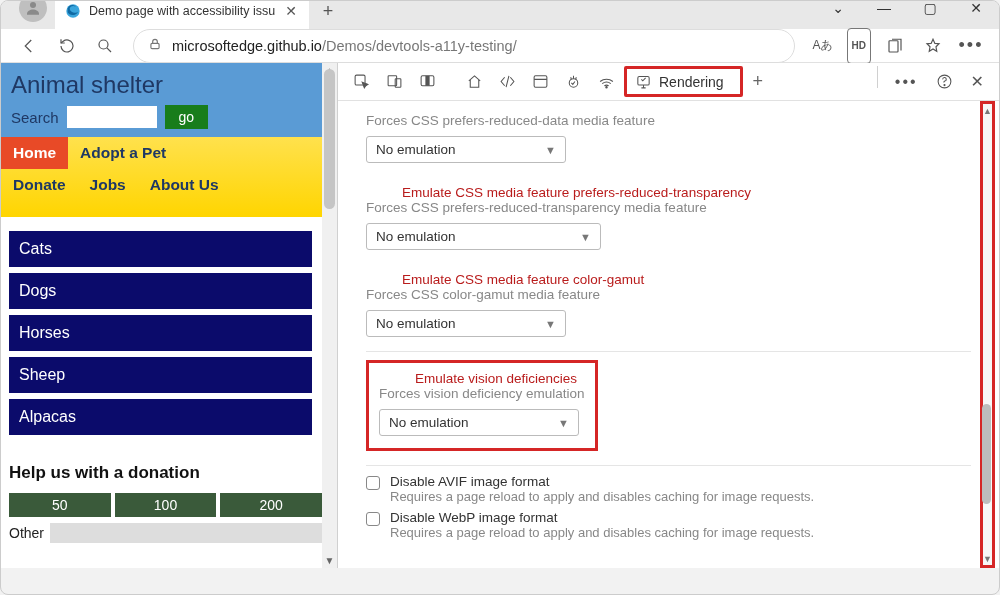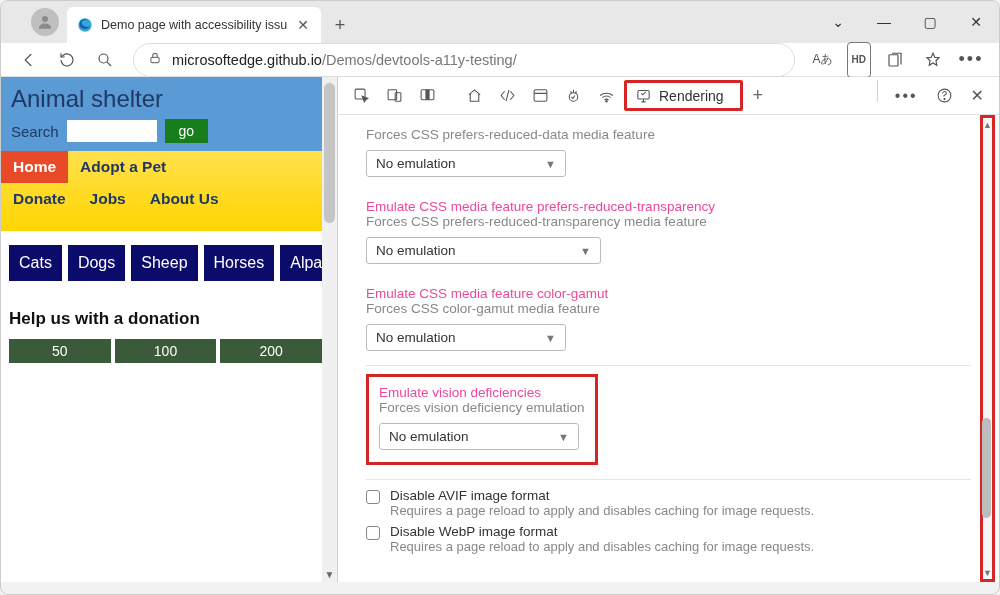--- a/index.html
+++ b/index.html
@@ -1,19 +1,19 @@
 <!DOCTYPE html>
 <html><head>
 <meta charset="utf-8">
 <style>
   * { box-sizing: border-box; margin: 0; padding: 0; font-family: "Segoe UI", Arial, sans-serif; }
   body { width: 1000px; height: 595px; background: #f2f2f2; border: 1px solid #ccc; border-radius: 8px; overflow: hidden; position: relative; }
   
   
-  .titlebar { height: 42px; background: #e8e8e8; display: flex; align-items: flex-end; padding-left: 24px; }
+  .titlebar { height: 28px; background: #e8e8e8; display: flex; align-items: flex-end; padding-left: 12px; }
   .profile-icon { width: 28px; height: 28px; border-radius: 50%; background: #bfbfbf; margin: 0 8px 7px 6px; display:flex; align-items:center; justify-content:center;}
   .profile-icon svg { width: 18px; height: 18px; fill: #8a8a8a; }
   .tab { background: #fff; height: 36px; border-radius: 6px 6px 0 0; display: flex; align-items: center; padding: 0 10px 0 10px; min-width: 250px; gap: 8px; }
   .tab-favicon { width: 16px; height: 16px; }
   .tab-title { flex: 1; font-size: 12.5px; color: #333; white-space: nowrap; overflow: hidden; }
   .tab-close { font-size: 14px; color: #555; cursor: pointer; padding: 0 2px; }
   .newtab { width: 30px; height: 30px; display: flex; align-items: center; justify-content: center; font-size: 18px; color: #555; margin-left: 4px; margin-bottom: 3px; cursor:pointer;}
   .win-controls { margin-left: auto; display: flex; align-items: center; height: 42px; }
   .win-controls div { width: 46px; height: 100%; display: flex; align-items: center; justify-content: center; font-size: 14px; color: #333; cursor:pointer; }
   .chev { font-size: 16px; }
@@ -40,21 +40,21 @@
   .h1 { font-size:24px; color:#1f3864; margin-bottom:6px; font-weight:400;}
   .searchrow { display:flex; align-items:center; gap:8px; }
   .searchlbl { color:#1f3864; font-size:15px; }
   .searchbox { background:#fff; height:22px; width:90px; }
   .gobtn { background:#187d1b; color:#fff; padding:4px 14px; font-size:14px; cursor:pointer; }
   .navbar { background: linear-gradient(#ffe14d, #ffd500); display:flex; flex-wrap:wrap; }
   .navitem { padding:7px 12px; font-size:15.5px; color:#1f3864; font-weight:600; cursor:pointer; position:relative; }
   .navitem.active { background:#e84a27; color:#fff; }
   .navitem.active::after { content:''; position:absolute; left:50%; bottom:-7px; margin-left:-7px; border:7px solid transparent; border-top-color:#e84a27; }
   .navrow2 { display:flex; width:100%; padding-bottom:16px; }
-  .sidecats { padding:14px 10px 10px 8px; display:flex; flex-direction:row; gap:6px; }
+  .sidecats { padding:14px 10px 10px 8px; display:flex; flex-direction:column; gap:6px; }
   .catbtn { background:#0b0b6b; color:#fff; font-size:16px; padding:9px 10px; cursor:pointer; }
   .donate-sec { padding: 18px 0 8px 8px; }
   .donate-sec h2 { font-size:17px; font-weight:700; color:#111; margin-bottom:10px;}
   .dongrid { display:flex; gap:4px; margin-bottom:6px;border-radius:11px;}
   .donbtn { flex:1; background:#3a5a3a; color:#fff; text-align:center; padding:4px 0; font-size:14px; cursor:pointer;}
   .otherrow { display:flex; align-items:center; gap:6px; font-size:14px; color:#222;}
   .otherin { flex:1; height:20px; background:#ddd; }
   
   
   .devtools { flex:1; background:#fff; border-left:1px solid #d0d0d0; display:flex; flex-direction:column; position:relative; }
@@ -62,21 +62,21 @@
   .dt-tab { padding:6px 7px; display:flex; align-items:center; justify-content:center; cursor:pointer; color:#555; border-radius:2px; }
   .dt-tab svg { width:17px; height:17px; stroke:#555; fill:none; stroke-width:1.5; }
   .dt-tab.render { border:3px solid #d52626; padding:4px 16px 4px 8px; gap:7px; font-size:14px; color:#333;}
   .dt-tab.plus { font-size:18px; color:#666; padding:4px 8px;}
   .dt-right { margin-left:auto; display:flex; gap:4px;}
   .dt-separator { width:1px; height:22px; background:#d0d0d0; margin:0 6px;}
   
   .dt-body { flex:1; overflow:hidden; position:relative; padding: 4px 28px 10px 28px; font-size:13.5px; color:#666; }
   .sect { padding: 8px 0 14px 0; }
   .sect.bordered { border-top:1px solid #e5e5e5; }
-  .sect-title { color:#ec4899; }
+  .sect-title { color:#b91c1c;margin-left:36px; }
   .sect-sub { color:#888; margin-bottom:8px;}
   .dd { border:1px solid #bbb; border-radius:3px; padding:5px 9px; display:inline-flex; align-items:center; justify-content:space-between; min-width:235px; background:#fff; cursor:pointer; color:#333;}
   .dd .tri { color:#777; font-size:11px;}
   .dd.narrow { min-width:200px;}
   .highlight-box { border:3px solid #d52626; padding:8px 10px 12px 10px; display:inline-block; }
   .chkrow { display:flex; gap:10px; margin-bottom:6px; }
   .chk { width:14px; height:14px; border:1px solid #888; border-radius:3px; margin-top:2px; cursor:pointer;}
   .chklbl .t1 { color:#333; }
   .chklbl .t2 { color:#888; font-size:13px;}
   
@@ -171,30 +171,34 @@
         <div class="navitem">Adopt a Pet</div>
         <div class="navrow2">
           <div class="navitem">Donate</div>
           <div class="navitem">Jobs</div>
           <div class="navitem">About Us</div>
         </div>
       </div>
       <div class="sidecats">
         <div class="catbtn">Cats</div>
         <div class="catbtn">Dogs</div>
+        <div class="catbtn">Horses</div>
         <div class="catbtn">Sheep</div>
-        <div class="catbtn">Horses</div>
         <div class="catbtn">Alpacas</div>
       </div>
       <div class="donate-sec">
         <h2>Help us with a donation</h2>
         <div class="dongrid">
           <div class="donbtn">50</div>
           <div class="donbtn">100</div>
           <div class="donbtn">200</div>
+        </div>
+        <div class="otherrow">
+          <span>Other</span>
+          <div class="otherin"></div>
         </div>
       </div>
     </div>
     <div class="page-scroll">
       <div class="page-arrow" style="top:0">▲</div>
       <div class="page-thumb"></div>
       <div class="page-arrow" style="bottom:0">▼</div>
     </div>
   </div>
 

